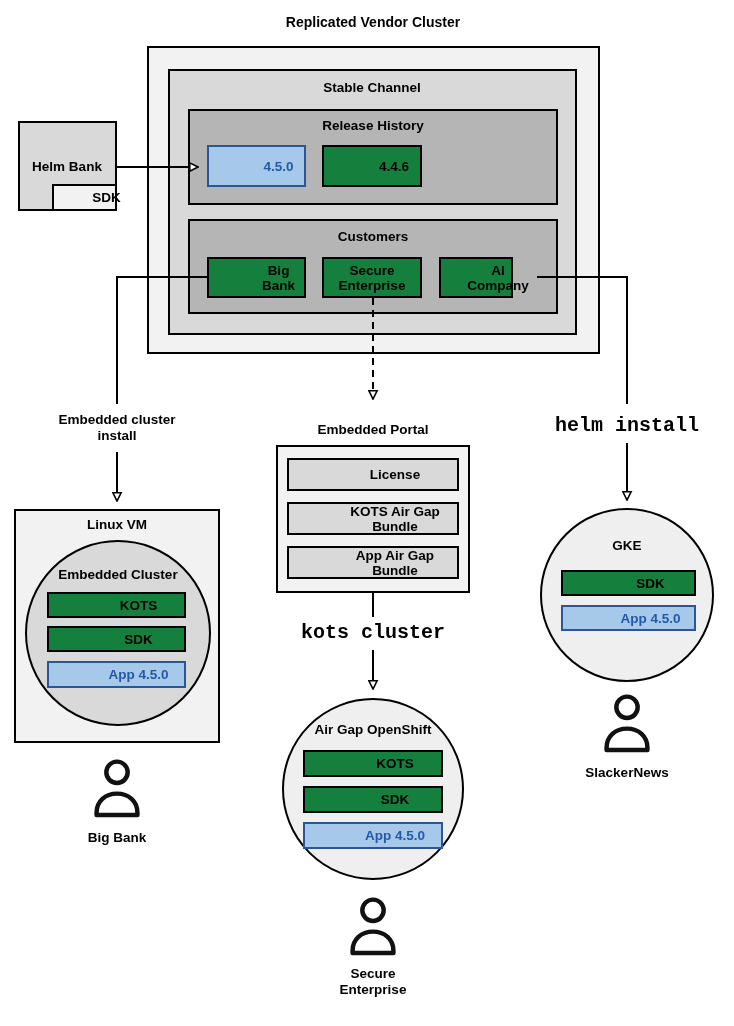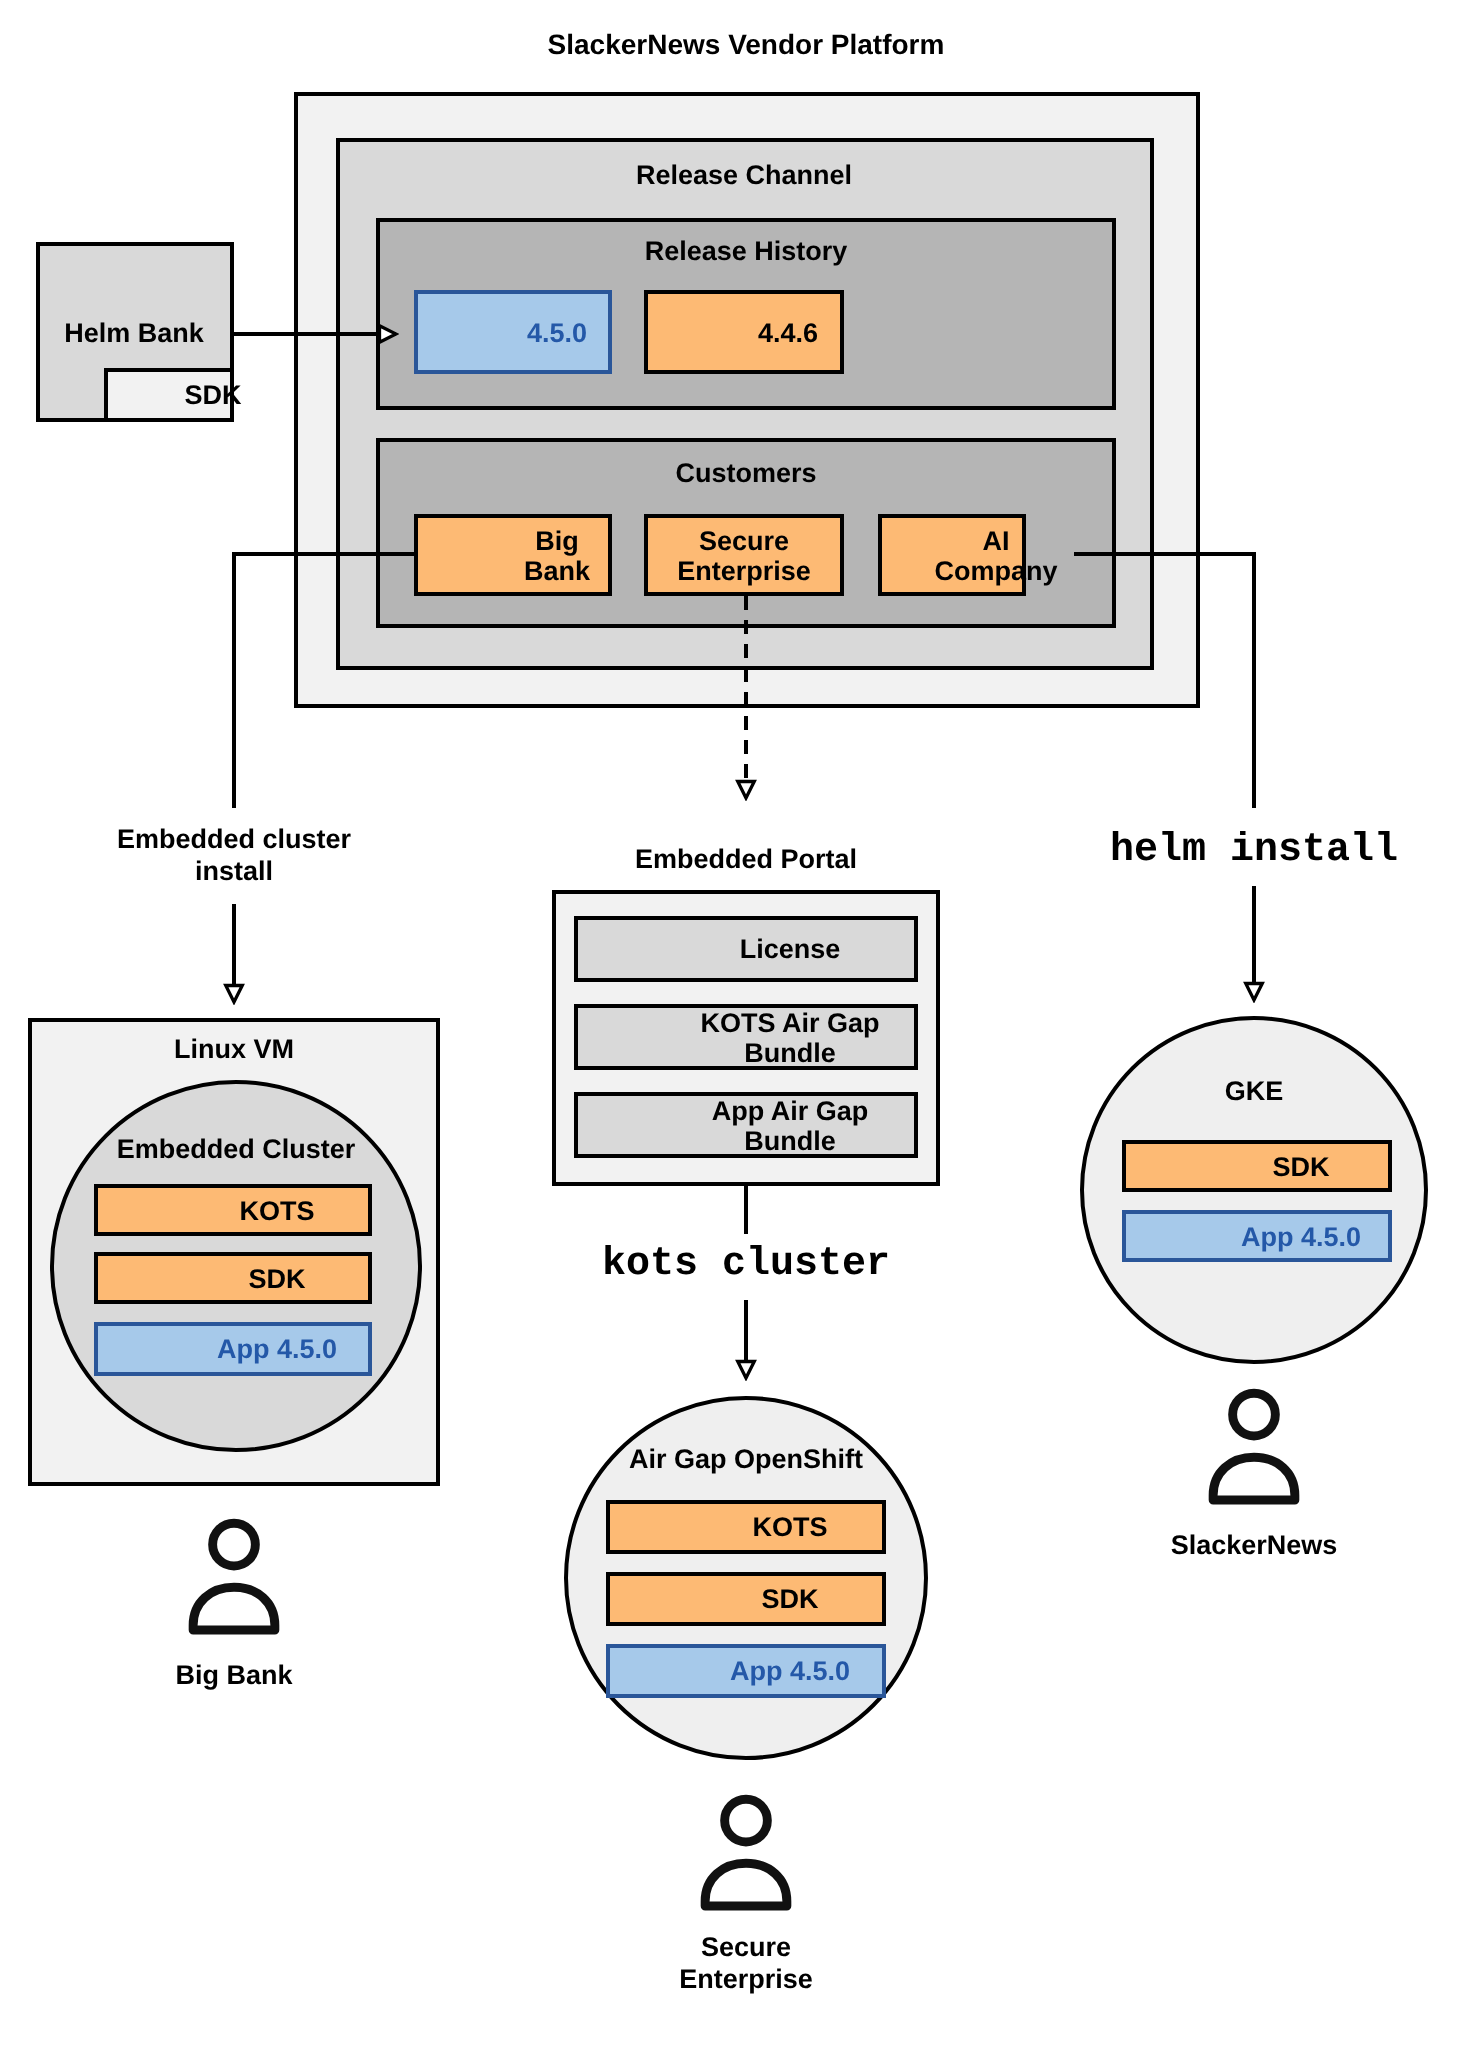--- a/index.html
+++ b/index.html
@@ -4,43 +4,43 @@
 <style>
   html,body{margin:0;padding:0;background:#ffffff;}
   #canvas{
     position:relative;width:734px;height:1026px;background:#ffffff;
     font-family:"Liberation Sans", sans-serif;color:#000;overflow:hidden;
   }
   .box{position:absolute;box-sizing:border-box;border:2px solid var(--line-color,#000);}
   .fill-light{background:var(--gray-light,#f2f2f2);}
   .fill-mid{background:var(--gray-mid,#d9d9d9);}
   .fill-dark{background:var(--gray-dark,#b5b5b5);}
-  .fill-white{background:#fdba74;}
+  .fill-white{background:#15803d;}
   .fill-circle{background:var(--circle-fill,#efefef);}
   .circle{border-radius:50%;}
   .blue{background:var(--blue-fill,#a6c9ea);border-color:var(--blue-border,#2a5699);color:var(--blue-text,#2458a8);}
   .cbox{display:flex;align-items:center;justify-content:center;text-align:center;
         font-weight:bold;font-size:13.5px;line-height:15px;padding-left:44px;}
   .lbl{position:absolute;font-weight:bold;font-size:13.5px;line-height:16px;
        transform:translateX(-50%);white-space:nowrap;text-align:center;}
   .lbl.wrap{white-space:normal;}
   .mono{font-family:"Liberation Mono", monospace;font-size:20px;font-weight:bold;}
   svg.connectors{position:absolute;left:0;top:0;width:734px;height:1026px;pointer-events:none;}
   .person{position:absolute;}
 </style>
 </head>
 <body>
 
 <div id="canvas">
 
-  <div class="lbl" style="left:373px;top:14px;font-size:14px;">SlackerNews Vendor Platform</div>
+  <div class="lbl" style="left:373px;top:14px;font-size:14px;">Replicated Vendor Cluster</div>
 
   <div class="box fill-light" style="left:147px;top:46px;width:453px;height:308px;"></div>
   <div class="box fill-mid" style="left:168px;top:69px;width:409px;height:266px;"></div>
-  <div class="lbl" style="left:372px;top:80px;">Release Channel</div>
+  <div class="lbl" style="left:372px;top:80px;">Stable Channel</div>
 
   <div class="box fill-dark" style="left:188px;top:109px;width:370px;height:96px;"></div>
   <div class="lbl" style="left:373px;top:118px;">Release History</div>
   <div class="box cbox blue" style="left:207px;top:145px;width:99px;height:42px;">4.5.0</div>
   <div class="box cbox fill-white" style="left:322px;top:145px;width:100px;height:42px;">4.4.6</div>
 
   <div class="box fill-dark" style="left:188px;top:219px;width:370px;height:95px;"></div>
   <div class="lbl" style="left:373px;top:229px;">Customers</div>
   <div class="box cbox fill-white" style="left:207px;top:257px;width:99px;height:41px;">Big Bank</div>
   <div class="box cbox fill-white" style="left:322px;top:257px;width:100px;height:41px;padding:0 6px;">Secure Enterprise</div>

